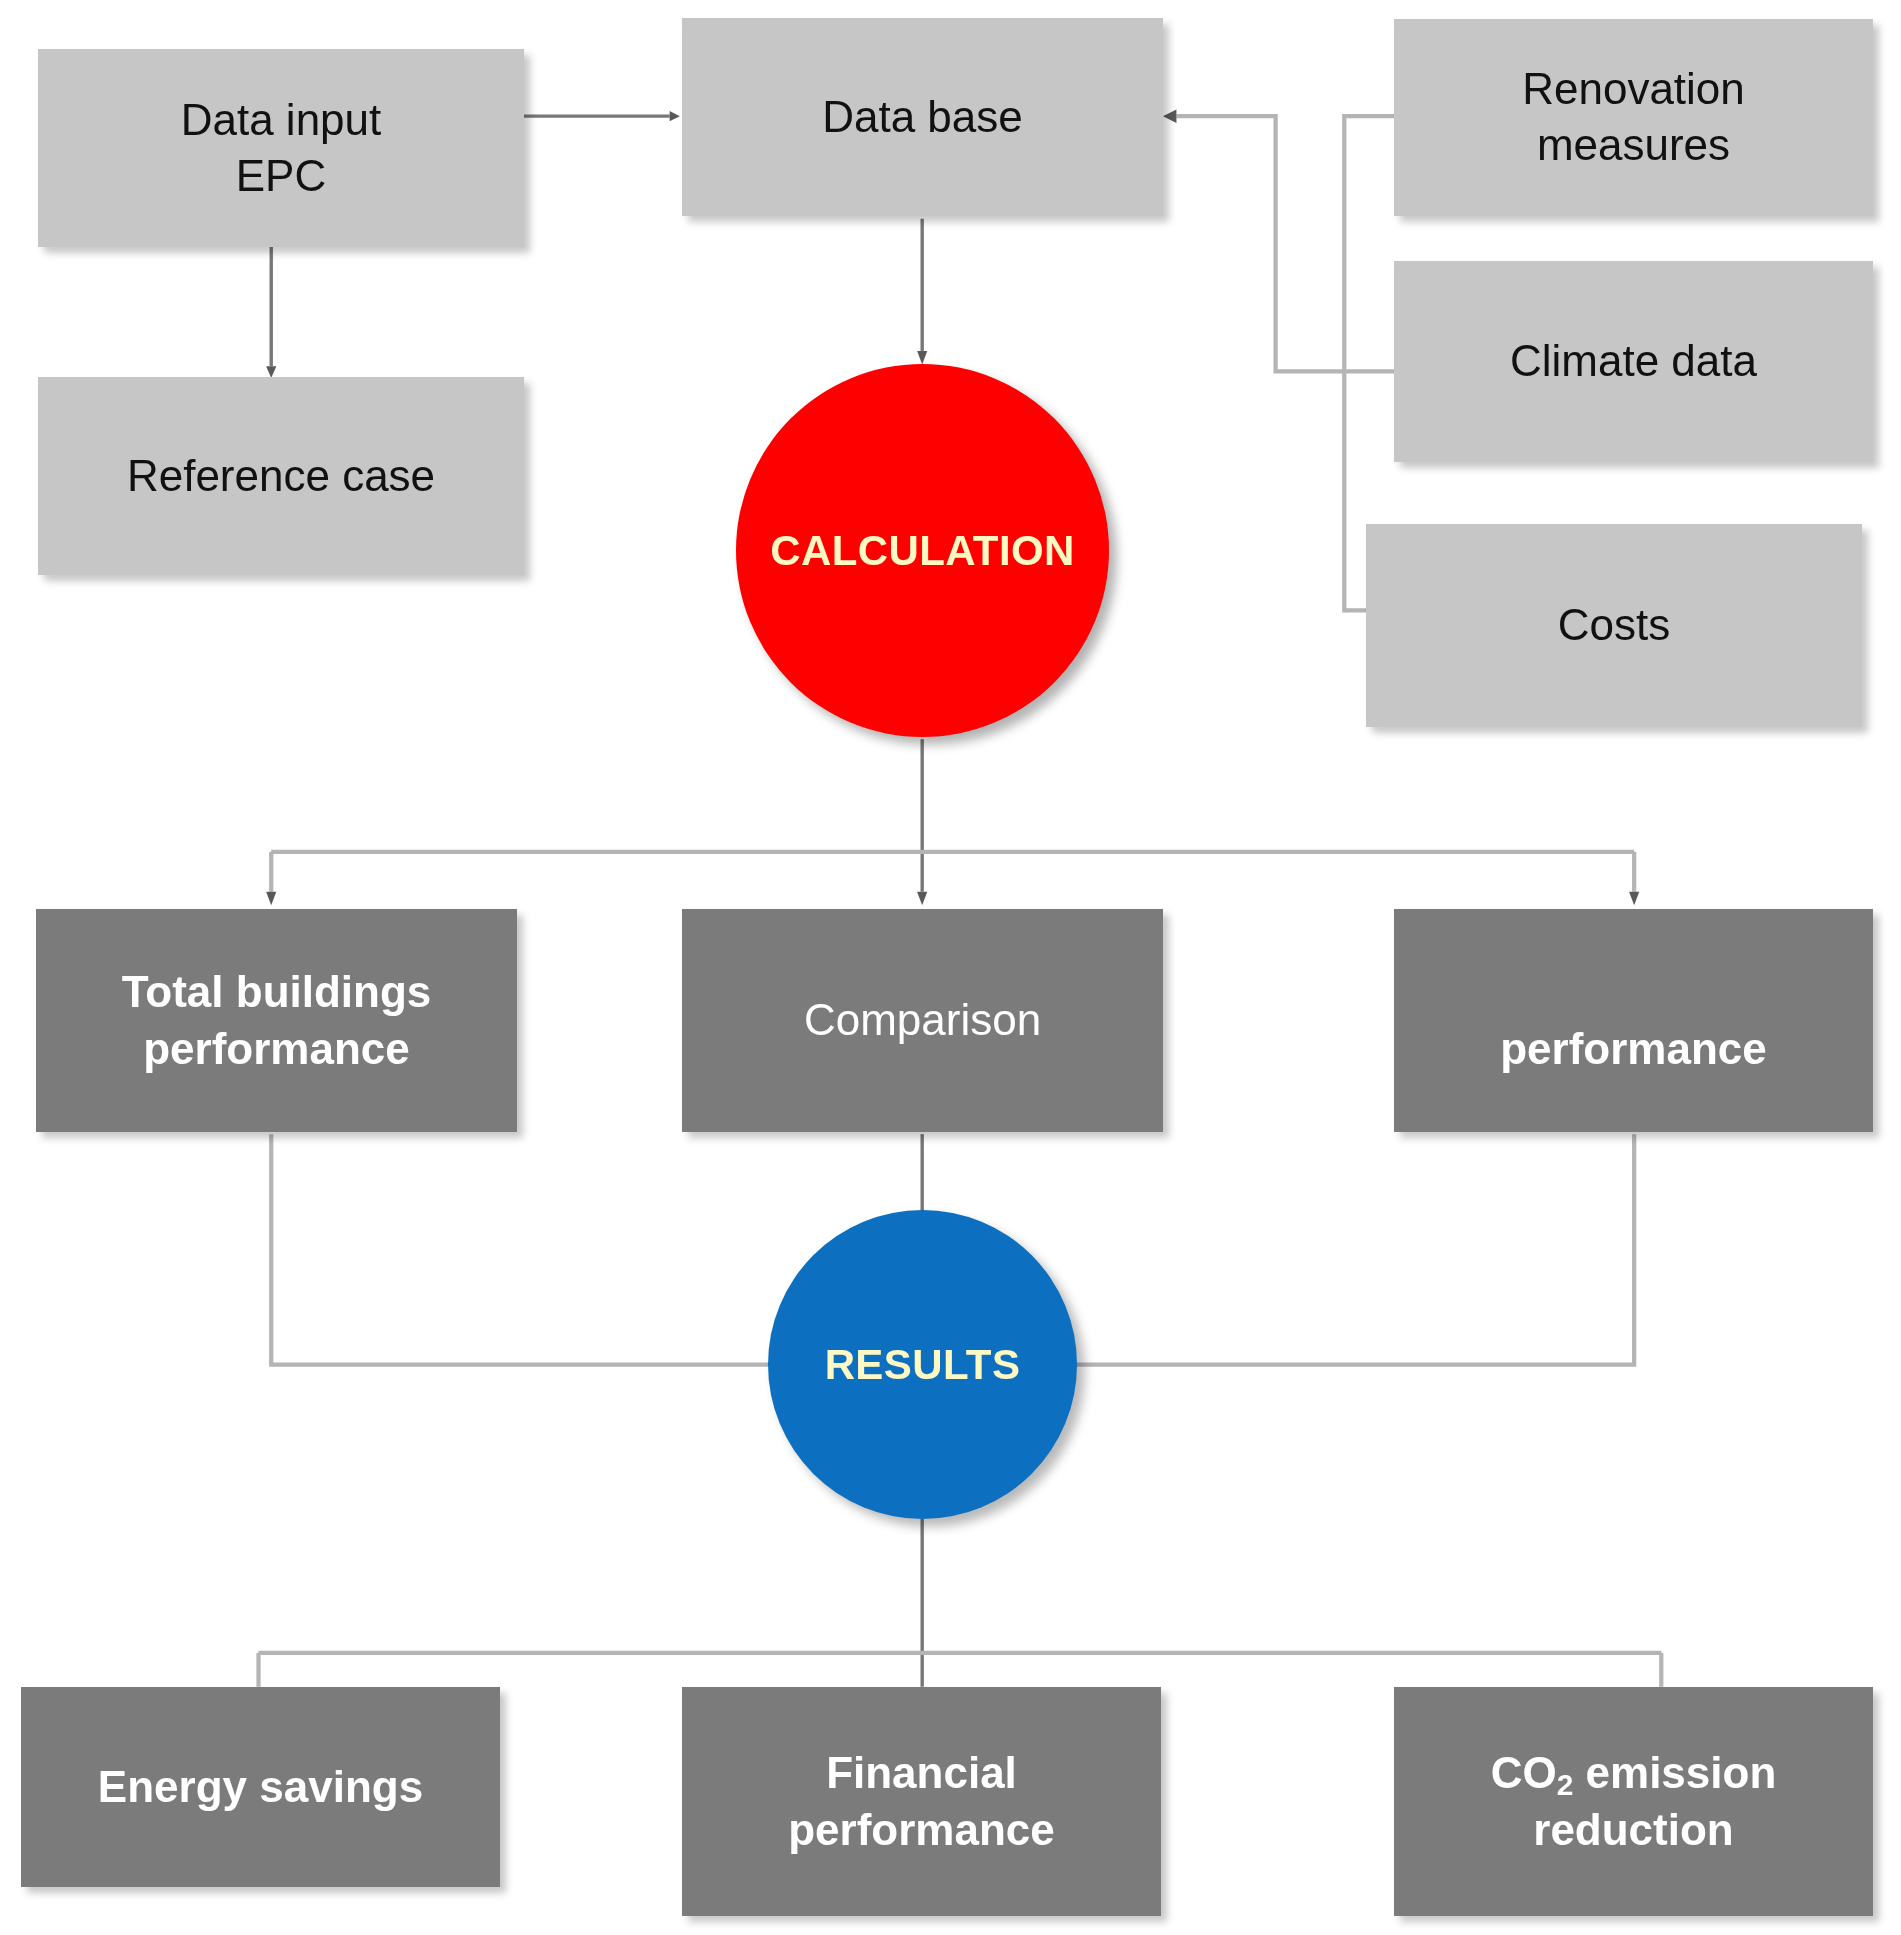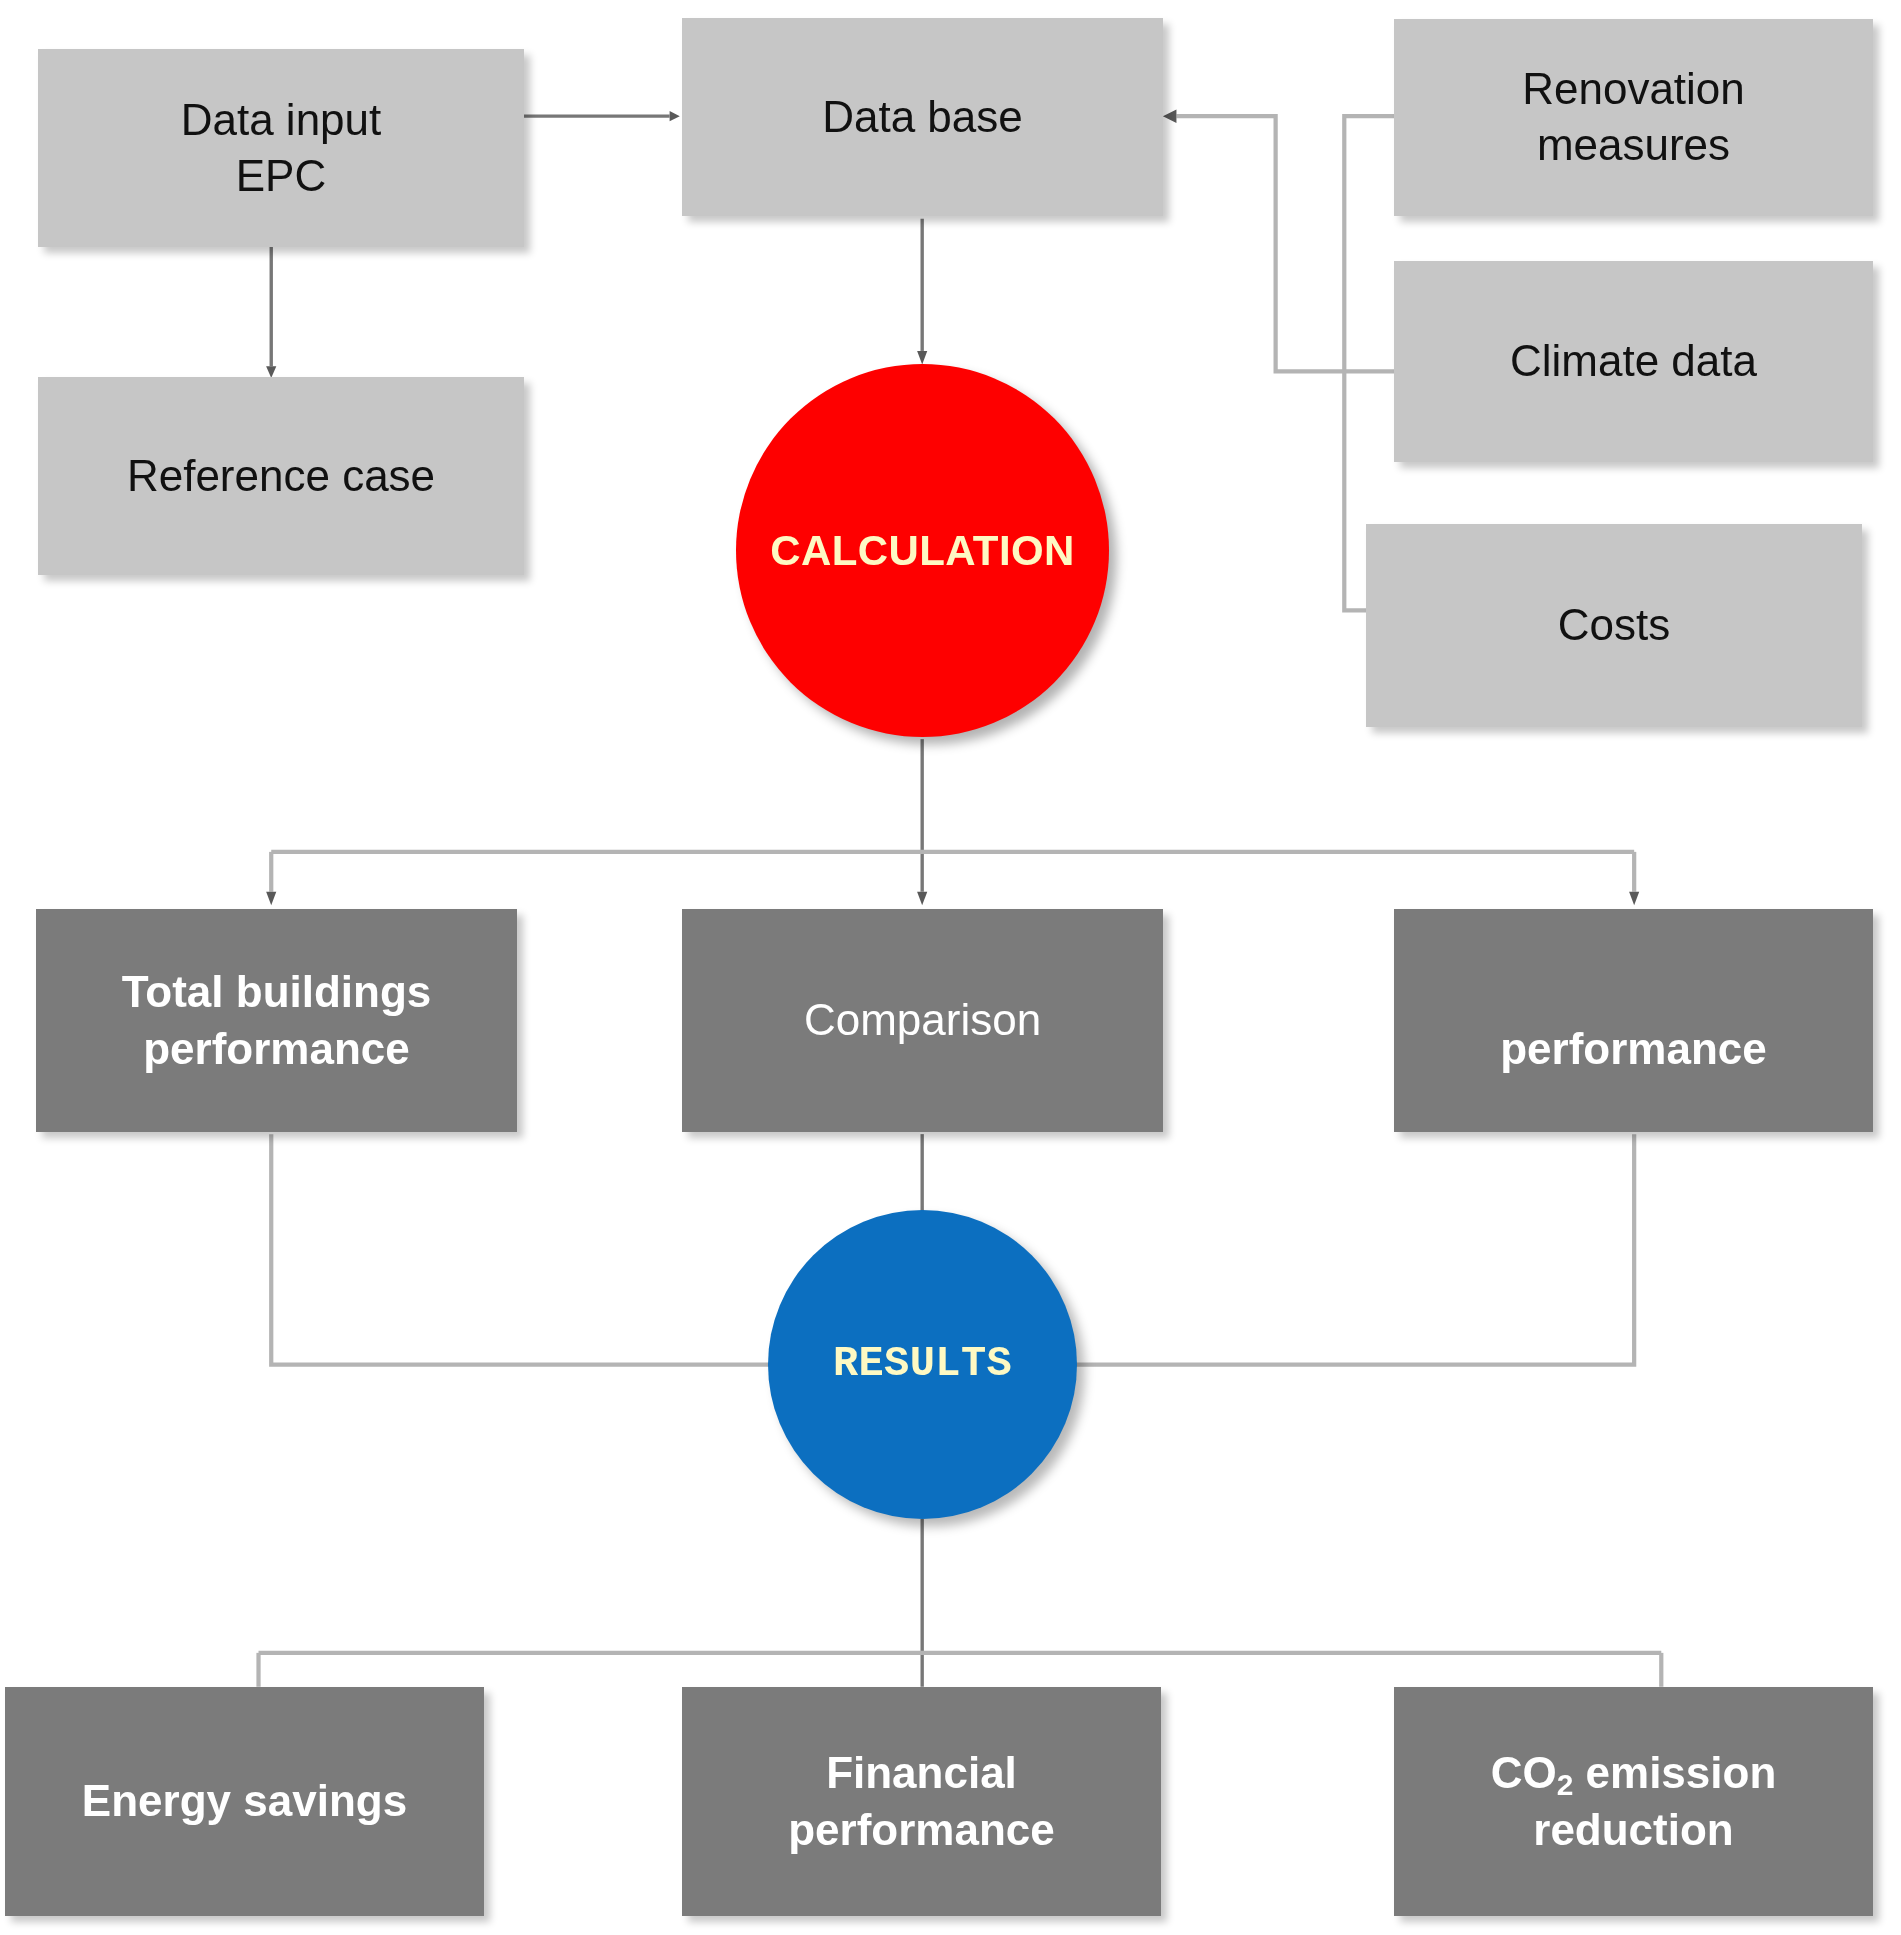--- a/index.html
+++ b/index.html
@@ -108,37 +108,37 @@
   </div>
 
   <div class="node box box-light" style="left:1366px;top:524px;width:496px;height:203px;">
     <span class="lbl">Costs</span>
   </div>
 
   <div class="node circle circle-red" style="left:736px;top:364px;width:373px;height:373px;">
     <span class="lbl">CALCULATION</span>
   </div>
 
-  <div class="node circle circle-blue" style="left:768px;top:1210px;width:309px;height:309px;font-family:Liberation Mono, monospace;">
+  <div class="node circle circle-blue" style="left:768px;top:1210px;width:309px;height:309px;">
     <span class="lbl">RESULTS</span>
   </div>
 
   <div class="node box box-dark" style="left:36px;top:909px;width:481px;height:223px;">
     <span class="lbl"><span>Total buildings</span><br><span>performance</span></span>
   </div>
 
   <div class="node box box-dark thin" style="left:682px;top:909px;width:481px;height:223px;">
     <span class="lbl">Comparison</span>
   </div>
 
   <div class="node box box-dark" style="left:1394px;top:909px;width:479px;height:223px;">
     <span class="lbl"><br><span>performance</span></span>
   </div>
 
-  <div class="node box box-dark" style="left:5px;top:1687px;width:479px;height:229px;text-align:center;">
+  <div class="node box box-dark" style="left:21px;top:1687px;width:479px;height:200px;text-align:center;">
     <span class="lbl">Energy savings</span>
   </div>
 
   <div class="node box box-dark" style="left:682px;top:1687px;width:479px;height:229px;">
     <span class="lbl"><span>Financial</span><br><span>performance</span></span>
   </div>
 
   <div class="node box box-dark" style="left:1394px;top:1687px;width:479px;height:229px;">
     <span class="lbl"><span>CO</span><sub>2</sub><span> emission</span><br><span>reduction</span></span>
   </div>

